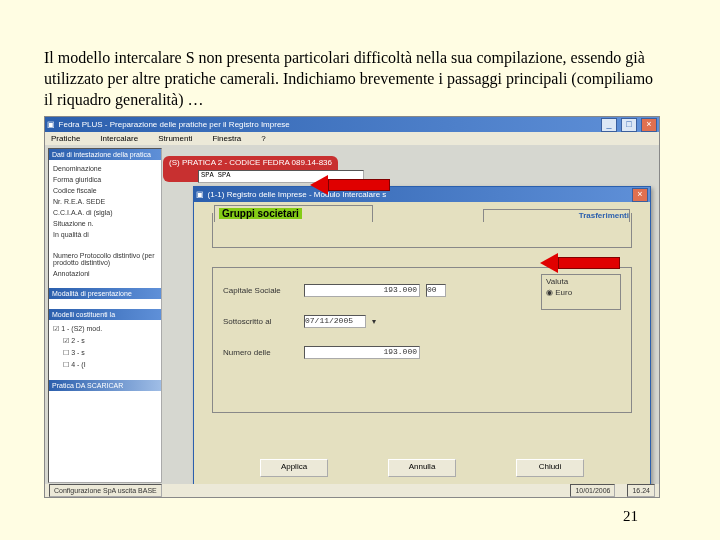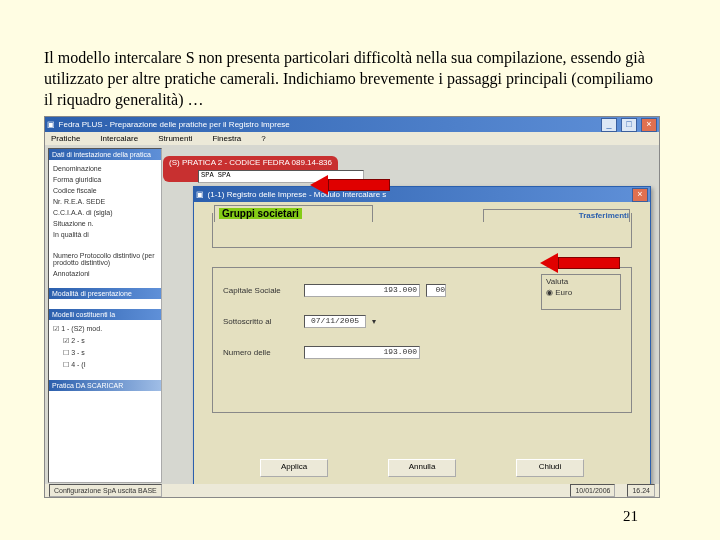--- a/index.html
+++ b/index.html
@@ -343,25 +343,25 @@
       </div>
 
       <div class="mid-box">
         <div class="valuta-box">
           <div>Valuta</div>
           <div style="margin-top:2px">◉ <span>Euro</span></div>
         </div>
         <div class="mid-row">
           <span class="lbl">Capitale Sociale</span>
           <span class="field" style="width:110px;text-align:right;padding:0 2px">193.000</span>
-          <span class="field" style="width:18px;text-align:right">00</span>
+          <span class="field" style="width:18px;text-align:left">00</span>
         </div>
         <div class="mid-row" style="margin-top:18px">
           <span class="lbl">Sottoscritto al</span>
-          <span class="field" style="width:60px;text-align:center">07/11/2005</span>
+          <span class="field" style="width:60px;text-align:left">07/11/2005</span>
           <span>▾</span>
         </div>
         <div class="mid-row" style="margin-top:18px">
           <span class="lbl">Numero delle</span>
           <span class="field" style="width:110px;text-align:right;padding:0 2px">193.000</span>
         </div>
       </div>
 
       <div class="modal-btns">
         <div class="mbtn">Applica</div>

